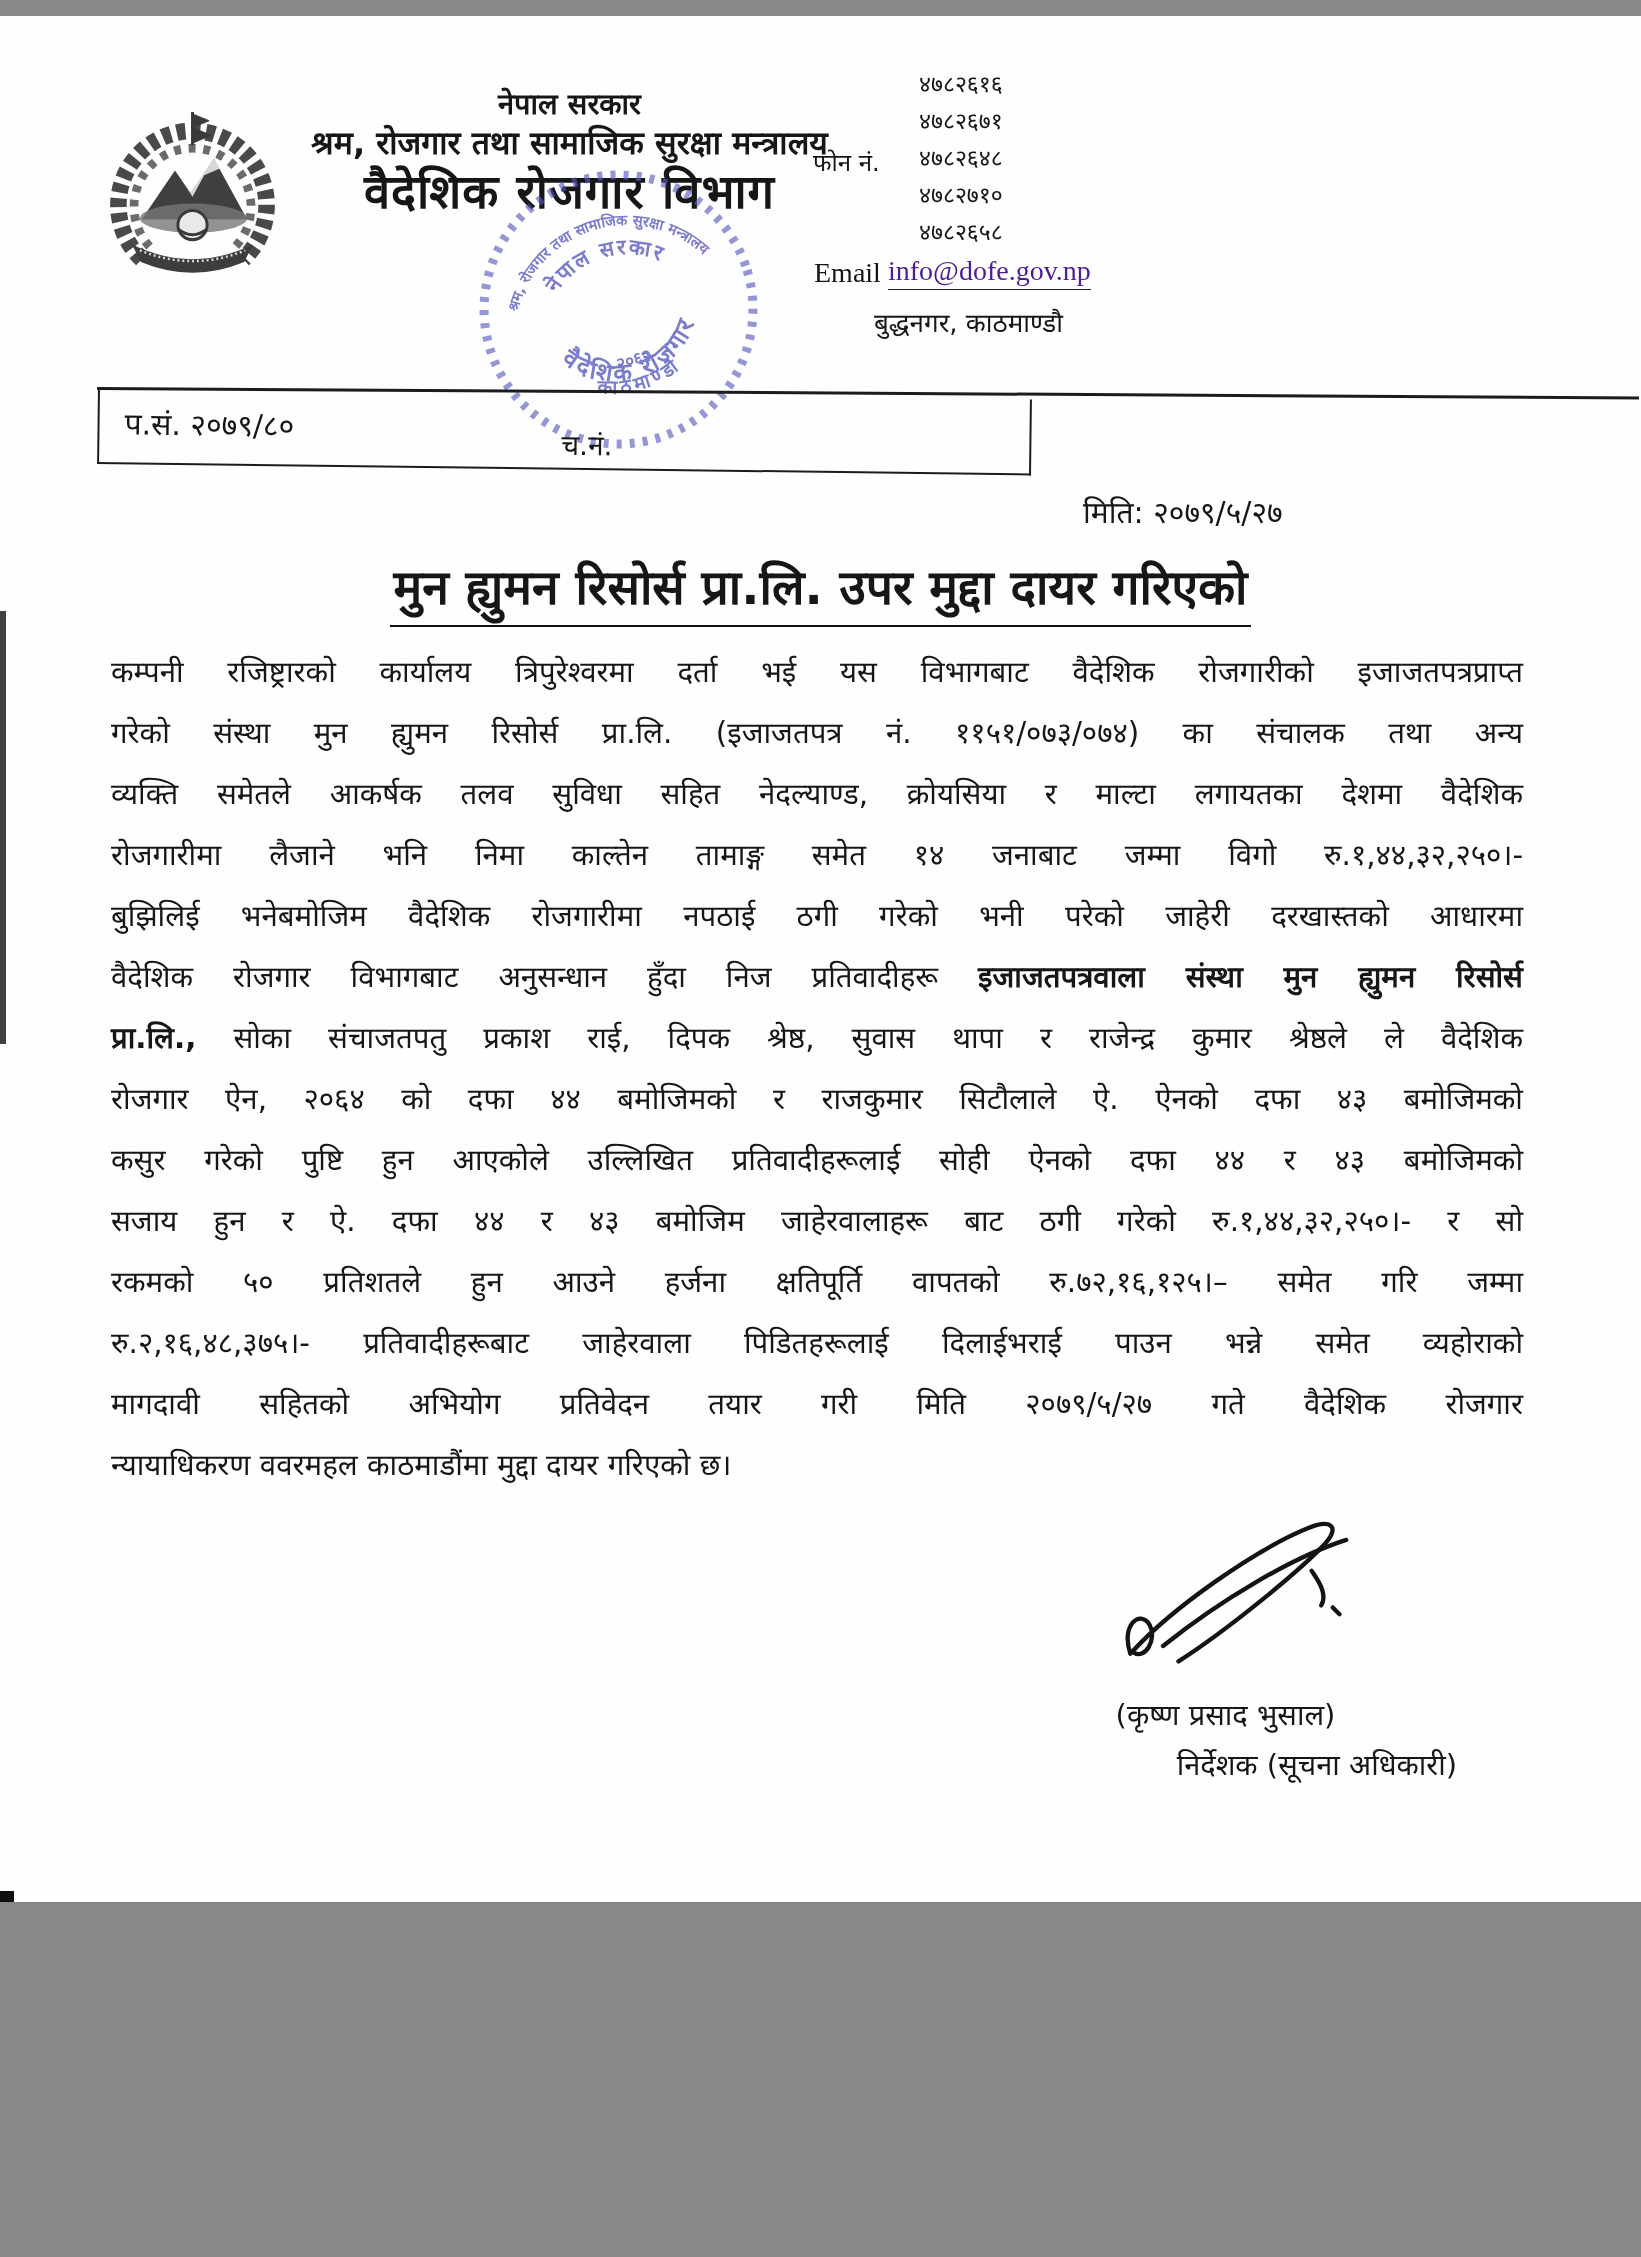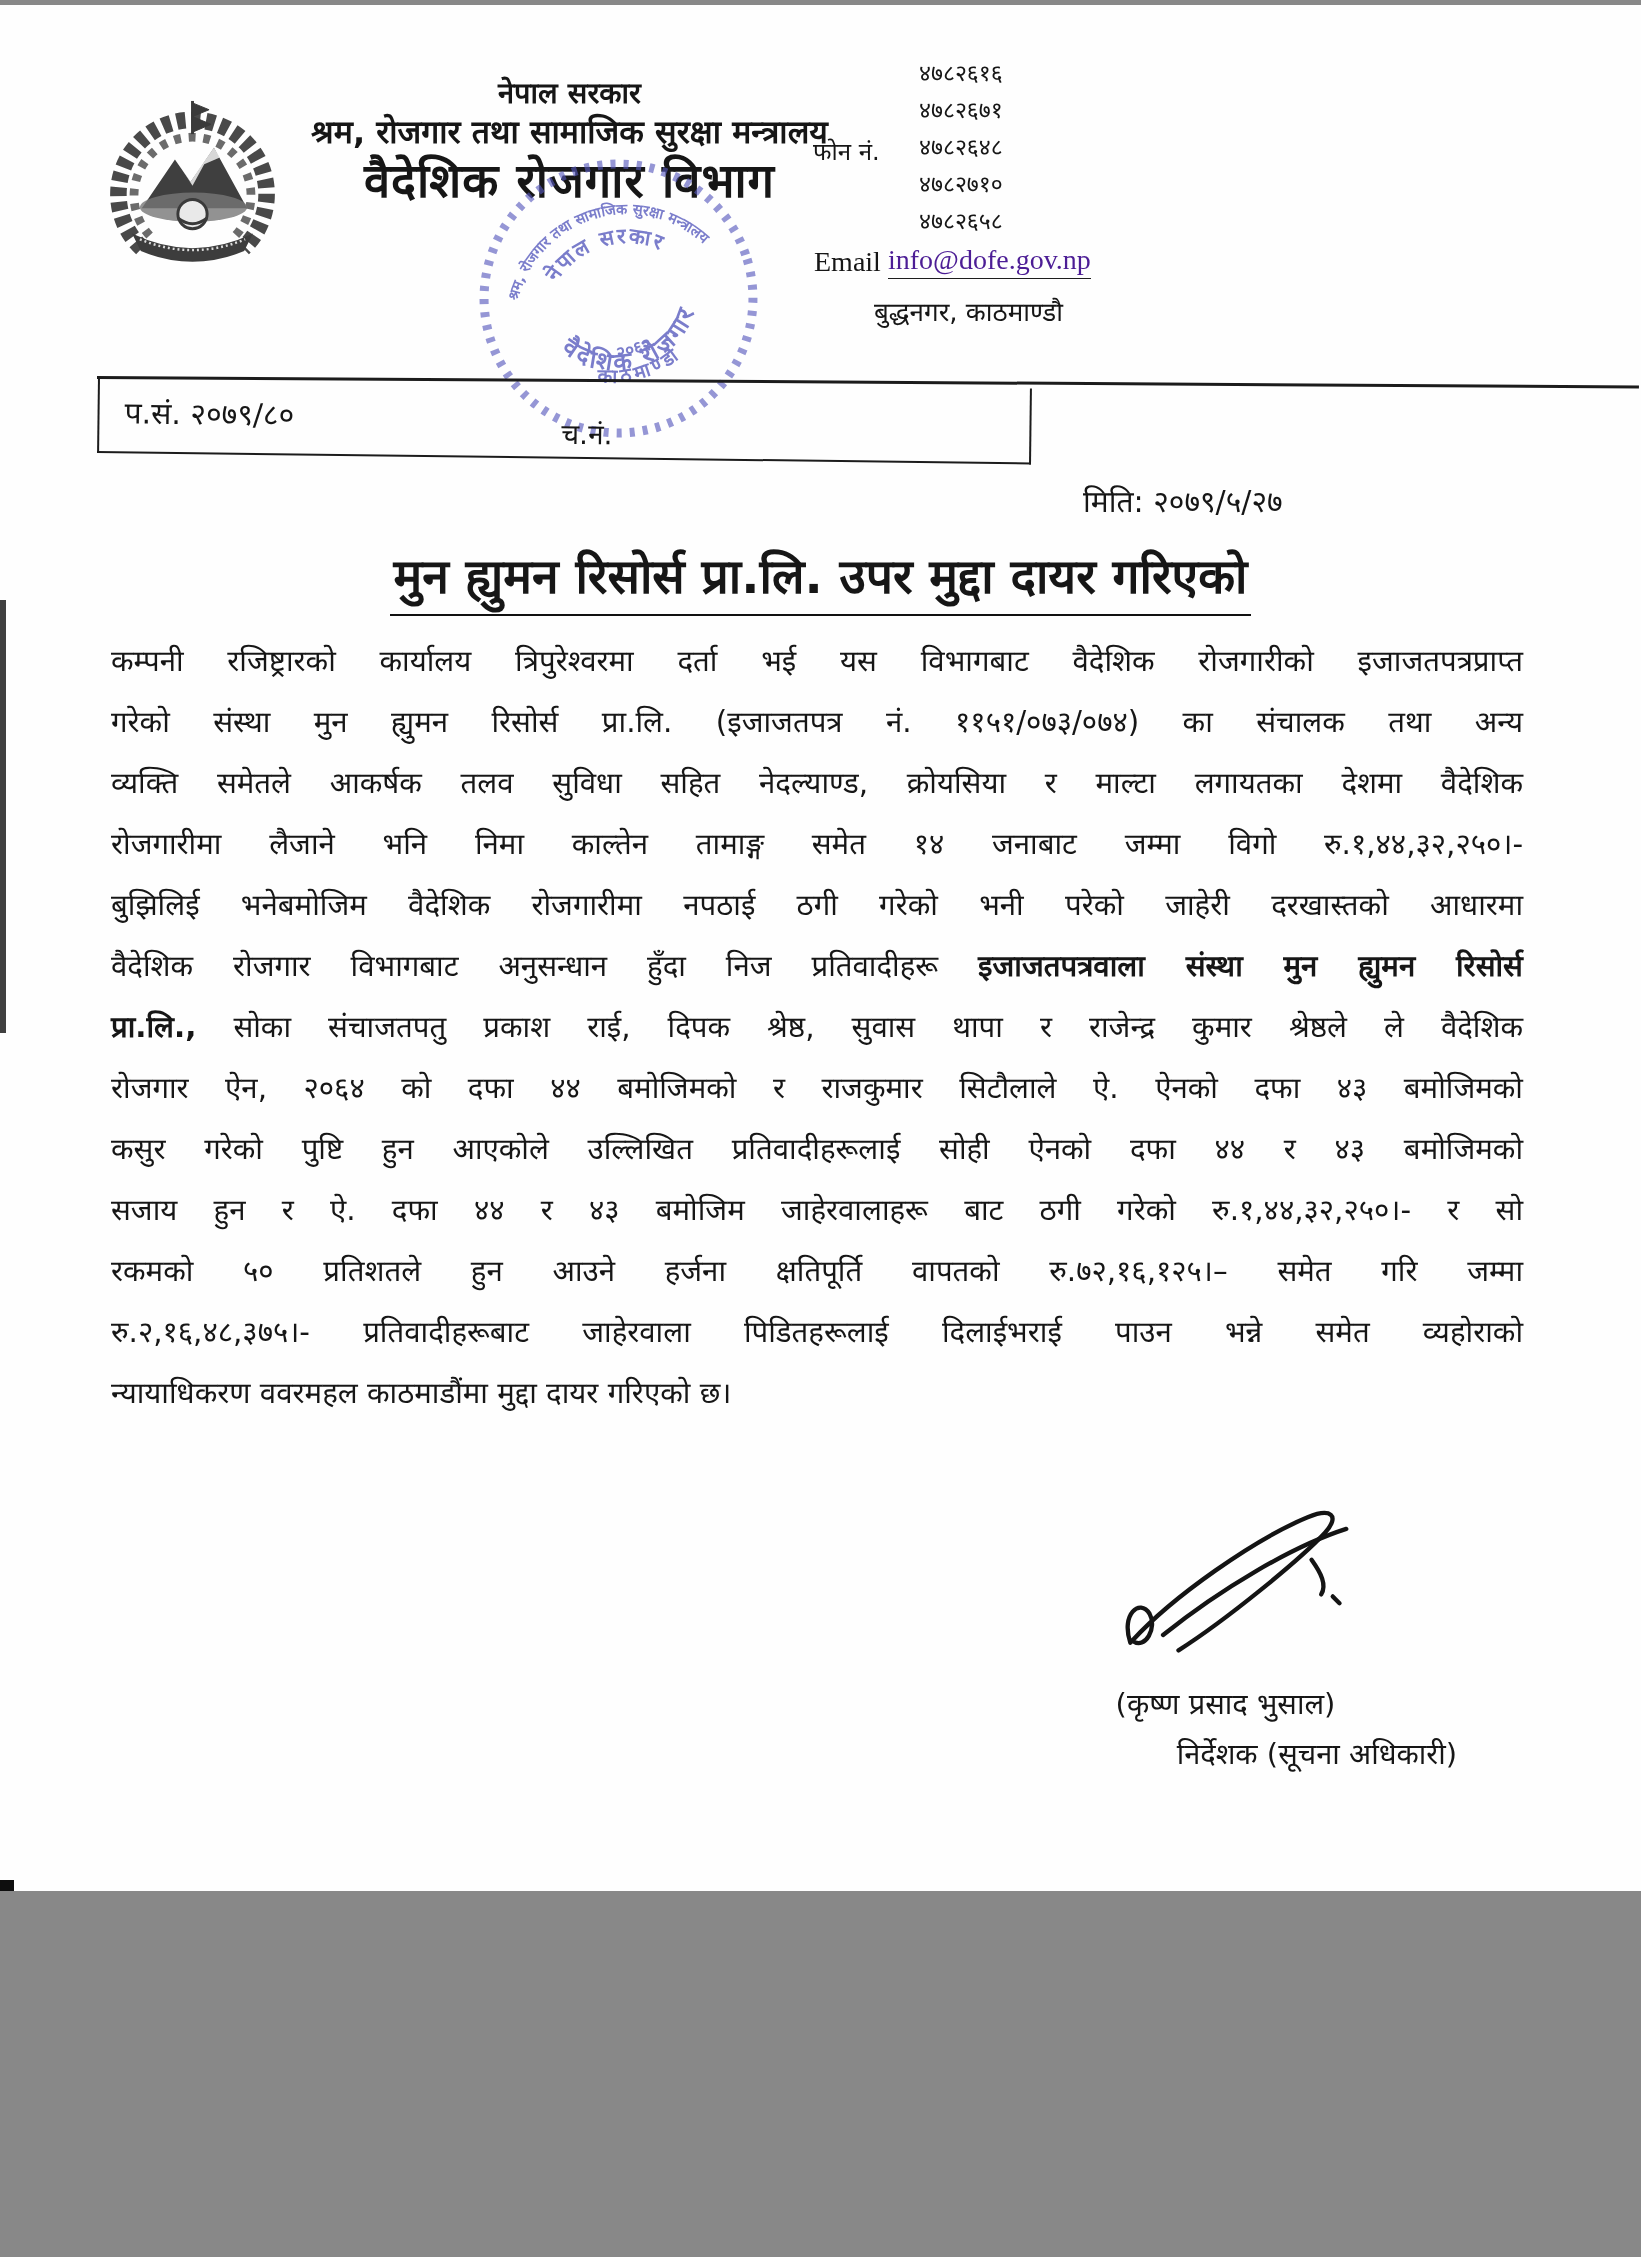--- a/index.html
+++ b/index.html
@@ -1,17 +1,17 @@
 <!DOCTYPE html>
 <html><head>
 <meta charset="utf-8">
 <style>
   html,body{margin:0;padding:0;background:#888;}
   .page{
-    position:relative;width:1641px;height:1886px;margin:5px auto;
+    position:relative;width:1641px;height:1886px;margin:16px auto;
     background:#fefefe;overflow:hidden;
     font-family:"DejaVu Sans",sans-serif;color:#161616;
   }
   .abs{position:absolute;}
   
   .emblem{left:95px;top:83px;width:195px;height:178px;}
   .center-head{left:164px;top:71px;width:811px;text-align:center;}
   .gov-line{font-size:29px;line-height:35px;font-weight:600;}
   .ministry-line{font-size:32px;line-height:42px;font-weight:600;}
   .dept-line{font-size:47px;line-height:56px;font-weight:700;letter-spacing:1px;}
@@ -138,20 +138,21 @@
       <div class="bline"><span>व्यक्ति समेतले आकर्षक तलव सुविधा सहित नेदल्याण्ड, क्रोयसिया र माल्टा लगायतका देशमा वैदेशिक</span></div>
       <div class="bline"><span>रोजगारीमा लैजाने भनि निमा काल्तेन तामाङ्ग समेत १४ जनाबाट जम्मा विगो रु.१,४४,३२,२५०।-</span></div>
       <div class="bline"><span>बुझिलिई भनेबमोजिम वैदेशिक रोजगारीमा नपठाई ठगी गरेको भनी परेको जाहेरी दरखास्तको आधारमा</span></div>
       <div class="bline"><span>वैदेशिक रोजगार विभागबाट अनुसन्धान हुँदा निज प्रतिवादीहरू </span><span class="b">इजाजतपत्रवाला संस्था मुन ह्युमन रिसोर्स</span></div>
       <div class="bline"><span class="b">प्रा.लि.,</span><span> सोका संचाजतपतु प्रकाश राई, दिपक श्रेष्ठ, सुवास थापा र राजेन्द्र कुमार श्रेष्ठले ले वैदेशिक</span></div>
       <div class="bline"><span>रोजगार ऐन, २०६४ को दफा ४४ बमोजिमको र राजकुमार सिटौलाले ऐ. ऐनको दफा ४३ बमोजिमको</span></div>
       <div class="bline"><span>कसुर गरेको पुष्टि हुन आएकोले उल्लिखित प्रतिवादीहरूलाई सोही ऐनको दफा ४४ र ४३ बमोजिमको</span></div>
       <div class="bline"><span>सजाय हुन र ऐ. दफा ४४ र ४३ बमोजिम जाहेरवालाहरू बाट ठगी गरेको रु.१,४४,३२,२५०।- र सो</span></div>
       <div class="bline"><span>रकमको ५० प्रतिशतले हुन आउने हर्जना क्षतिपूर्ति वापतको रु.७२,१६,१२५।–  समेत गरि जम्मा</span></div>
       <div class="bline"><span>रु.२,१६,४८,३७५।-  प्रतिवादीहरूबाट जाहेरवाला पिडितहरूलाई दिलाईभराई पाउन भन्ने समेत व्यहोराको</span></div>
+      <div class="bline"><span>मागदावी सहितको अभियोग प्रतिवेदन तयार गरी मिति २०७९/५/२७ गते वैदेशिक रोजगार</span></div>
       <div class="bline last"><span>न्यायाधिकरण ववरमहल काठमाडौंमा मुद्दा दायर गरिएको छ।</span></div>
     </div>
 
   <svg class="abs sig" viewBox="0 0 295 195">
     <g fill="none" stroke="#141414" stroke-width="4.5" stroke-linecap="round">
       <path d="M28,148 C18,118 38,102 48,118 C56,132 44,156 30,146 C72,100 158,40 212,18 C236,8 246,16 230,34 C204,62 128,124 78,156"></path>
       <path d="M62,140 C122,92 196,48 252,30"></path>
       <path d="M216,62 C226,76 232,88 226,98"></path>
       <path d="M238,100 l7,7"></path>
     </g>

